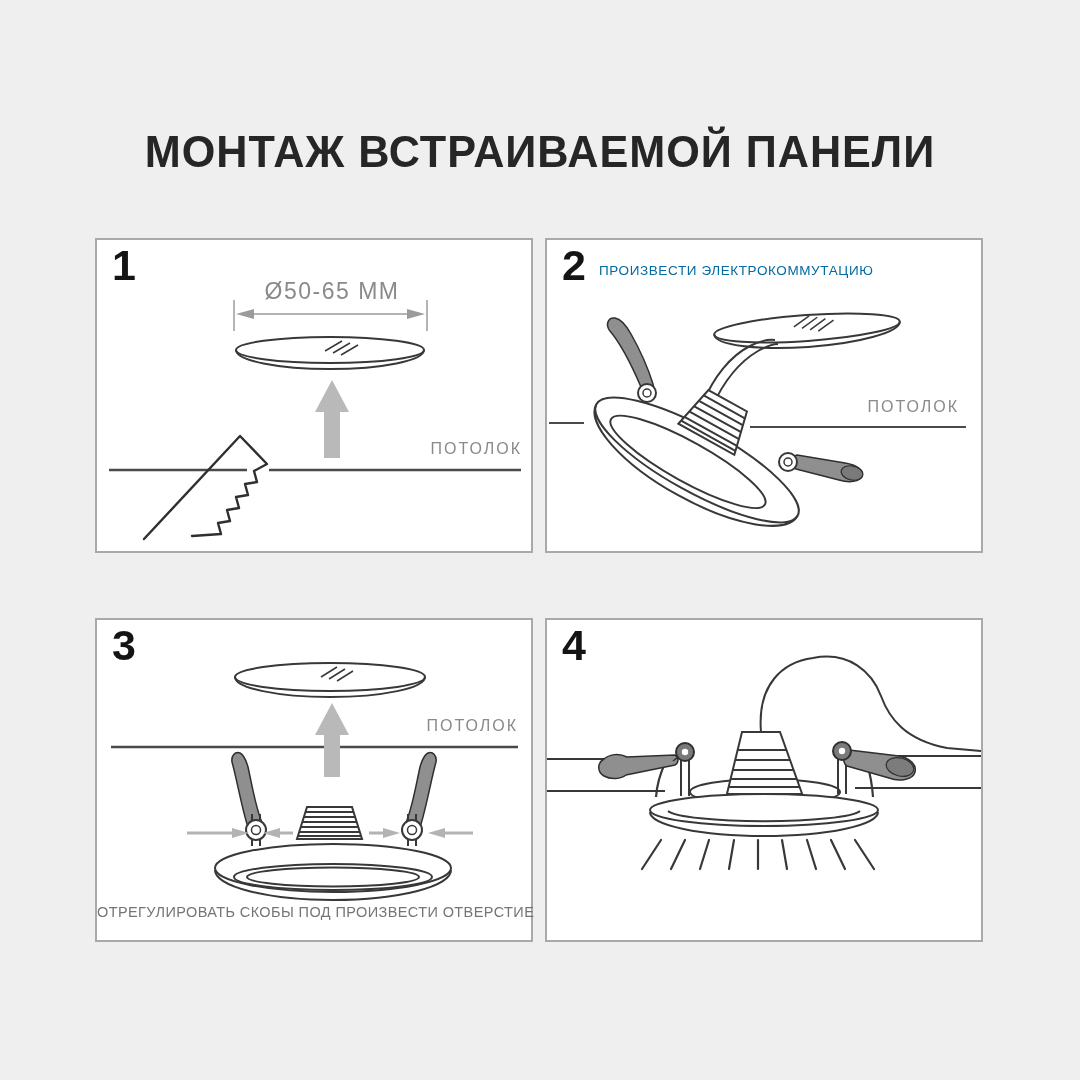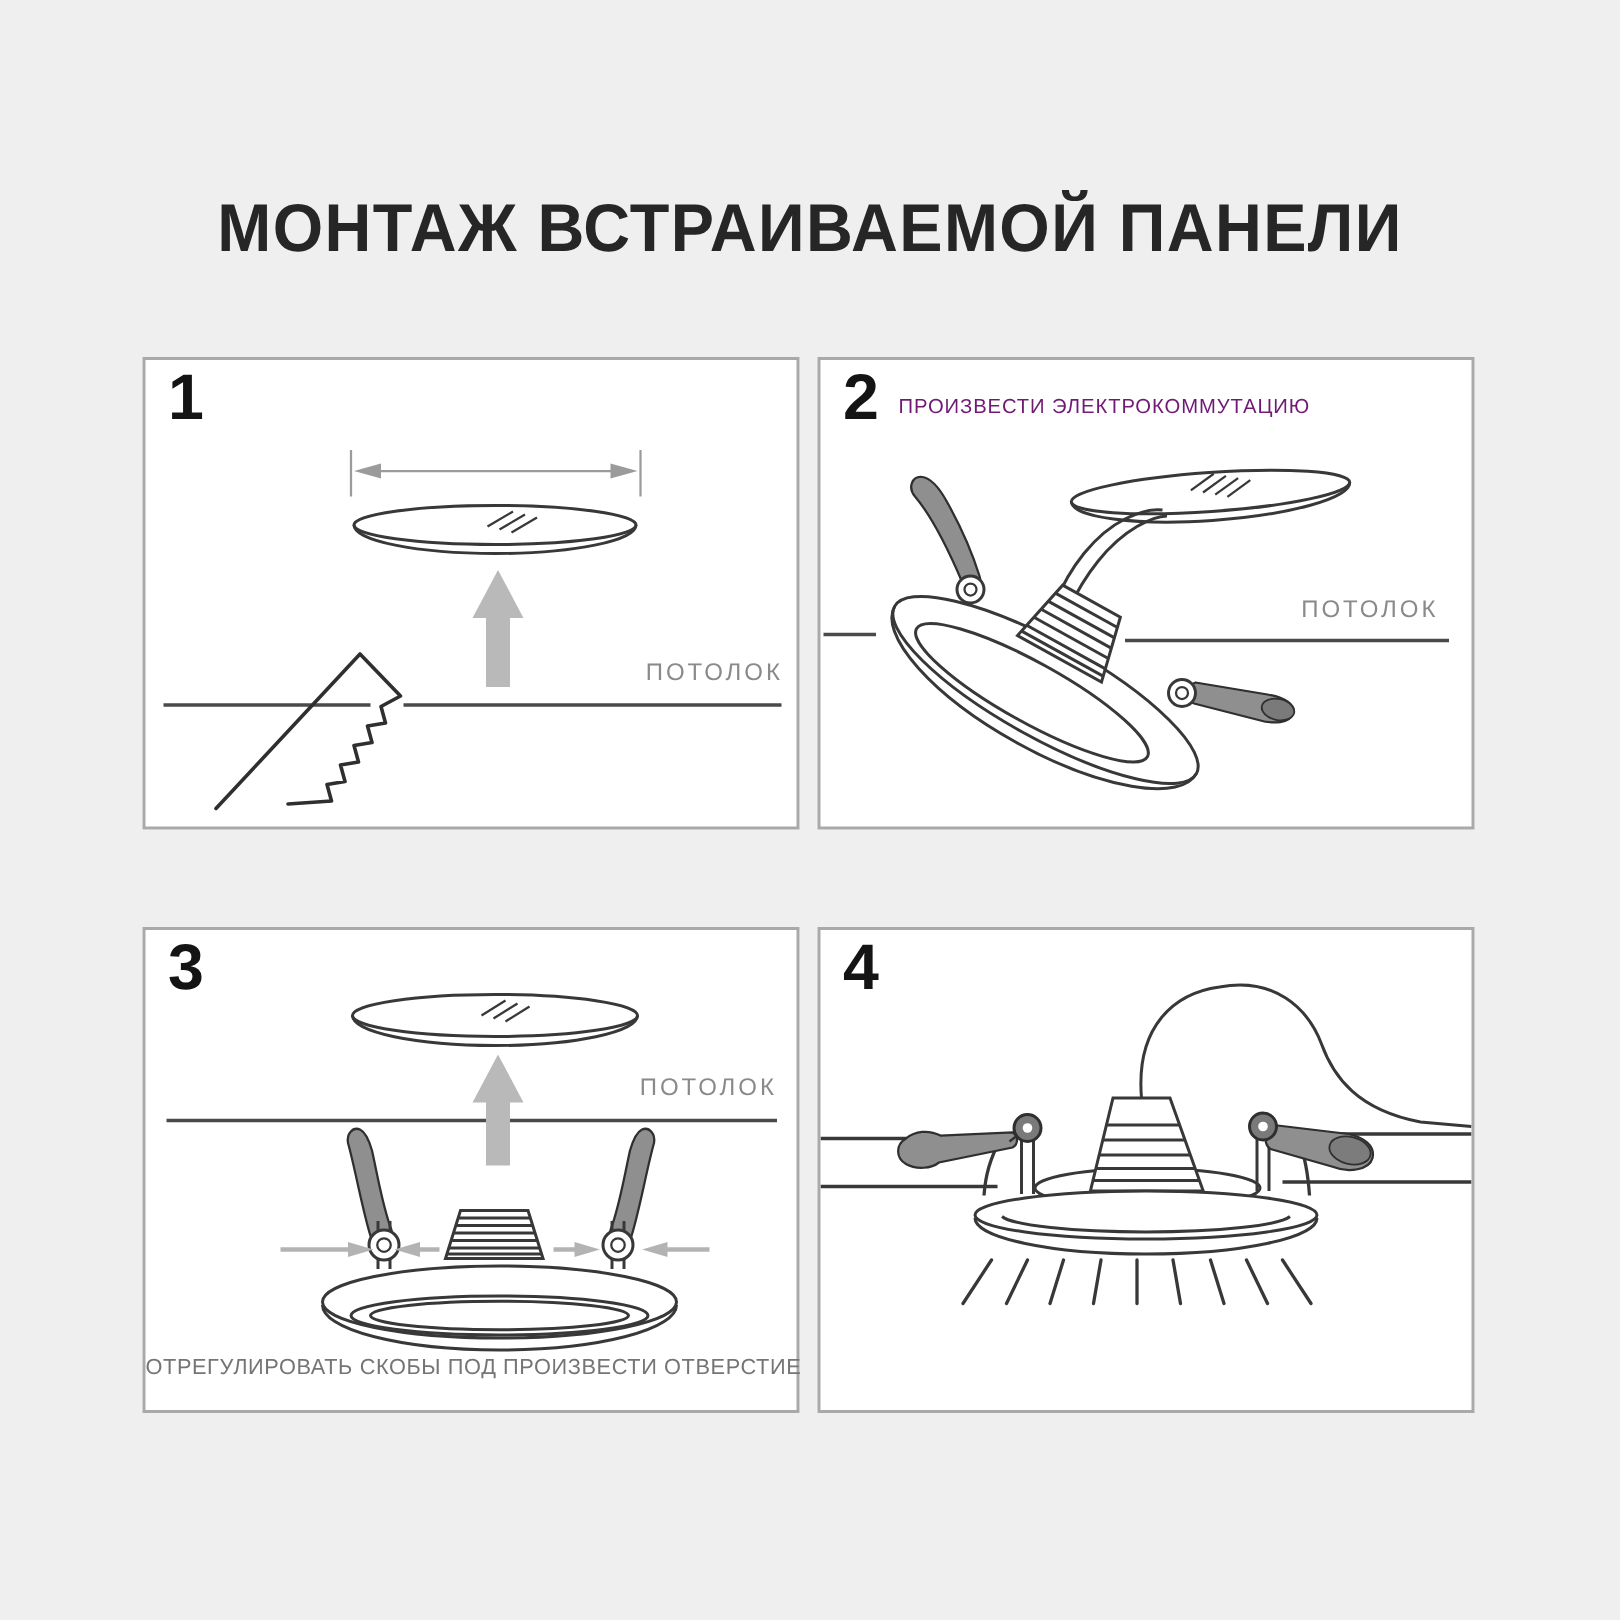--- a/index.html
+++ b/index.html
@@ -34,21 +34,21 @@
     position:absolute;top:2px;left:15px;
     font-size:43px;font-weight:700;color:#141414;line-height:1.1;
   }
   .gray-label{color:#8a8a8a;position:absolute;white-space:nowrap;}
   .dim-label{top:38px;left:118px;width:234px;text-align:center;font-size:23px;letter-spacing:1.5px;}
   .ceil-label{font-size:16px;letter-spacing:2px;}
   .p1 .ceil-label{top:200px;right:9px;}
   .p2 .ceil-label{top:158px;right:22px;}
   .p3 .ceil-label{top:97px;right:13px;}
   .step-caption{
-    position:absolute;color:#701a75;white-space:nowrap;
+    position:absolute;color:#0369a1;white-space:nowrap;
   }
   .p2 .step-caption{top:23px;left:52px;font-size:13.5px;letter-spacing:0.6px;}
   .p3 .step-caption{top:284px;left:0;right:0;text-align:center;font-size:14.5px;letter-spacing:0.4px;color:#757575;}
 </style>
 </head>
 <body>
 
 <div class="page">
 
   <h1 class="title">МОНТАЖ ВСТРАИВАЕМОЙ ПАНЕЛИ</h1>
@@ -77,20 +77,21 @@
       <g stroke="#4a4a4a" stroke-width="2.4">
         <line x1="12" y1="230" x2="150" y2="230"></line>
         <line x1="172" y1="230" x2="424" y2="230"></line>
       </g>
 
       <polygon fill="#b9b9b9" points="235,140 252,172 243,172 243,218 227,218 227,172 218,172"></polygon>
 
       <path fill="none" stroke="#2f2f2f" stroke-width="2.4" stroke-linejoin="round" stroke-linecap="round" d="M47,299 L143,196 L170,224 L157,231 L160,242 L148,244 L151,255 L139,257 L142,268 L130,270 L133,281 L121,283 L124,294 L95,296"></path>
     </svg>
     <div class="step-number">1</div>
+    <div class="gray-label dim-label">Ø50-65 ММ</div>
     <div class="gray-label ceil-label">ПОТОЛОК</div>
   </section>
 
   <section class="panel p2">
     <svg viewBox="0 0 434 311" preserveAspectRatio="none">
 
       <g stroke="#4a4a4a" stroke-width="2.2">
         <line x1="2" y1="183" x2="37" y2="183"></line>
         <line x1="203" y1="187" x2="419" y2="187"></line>
       </g>

